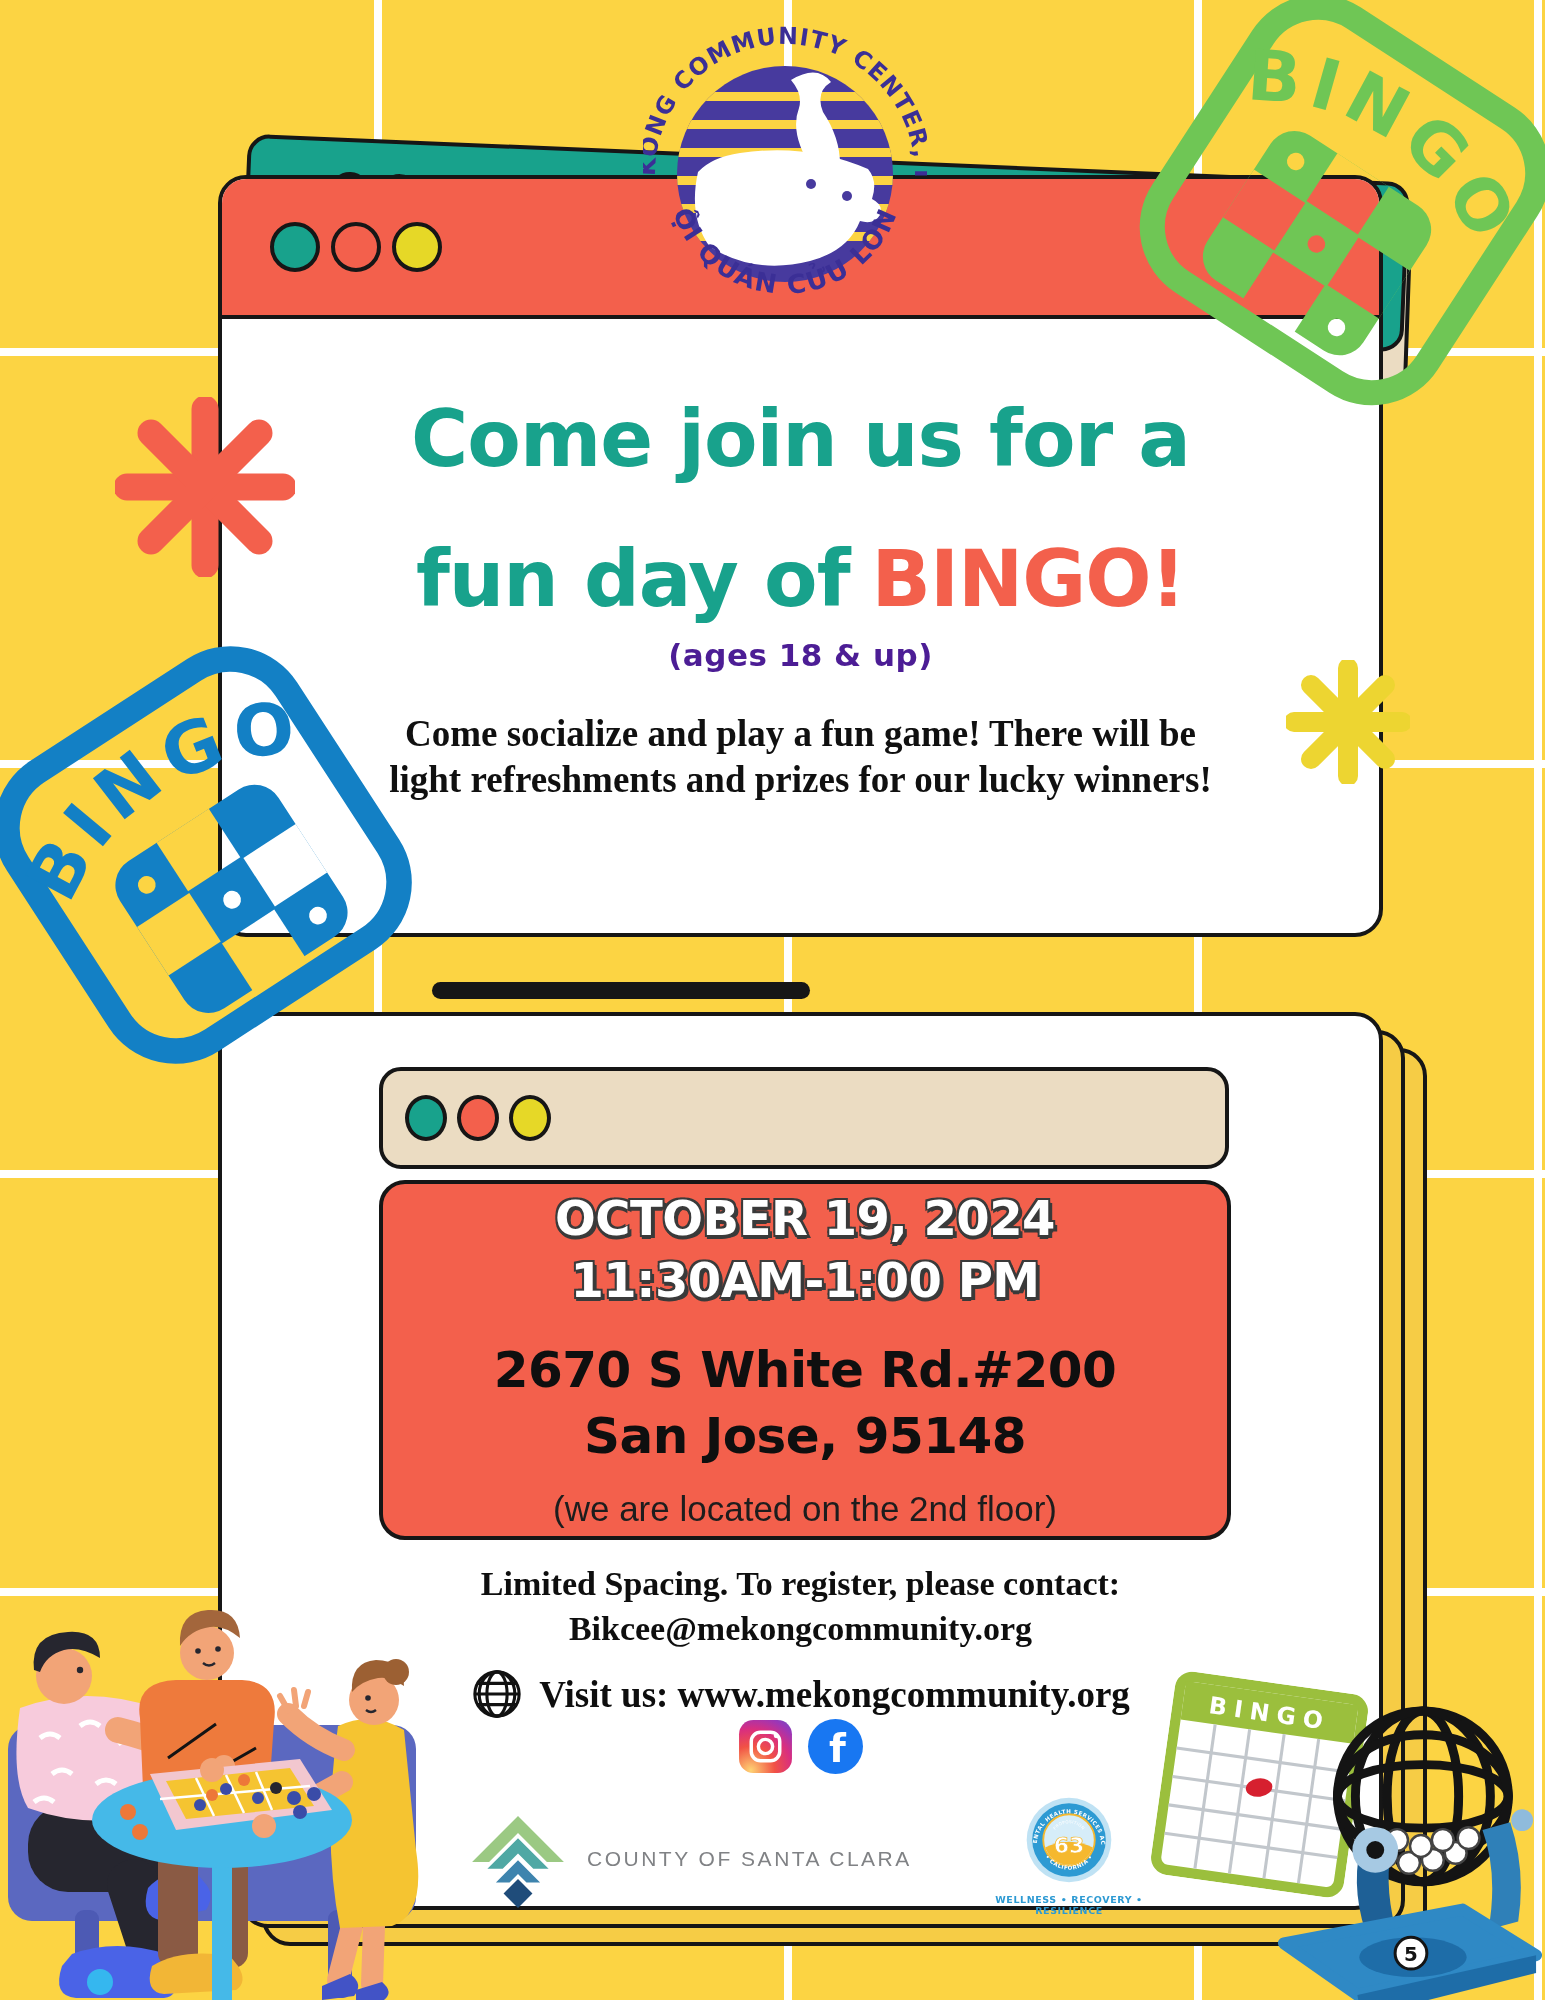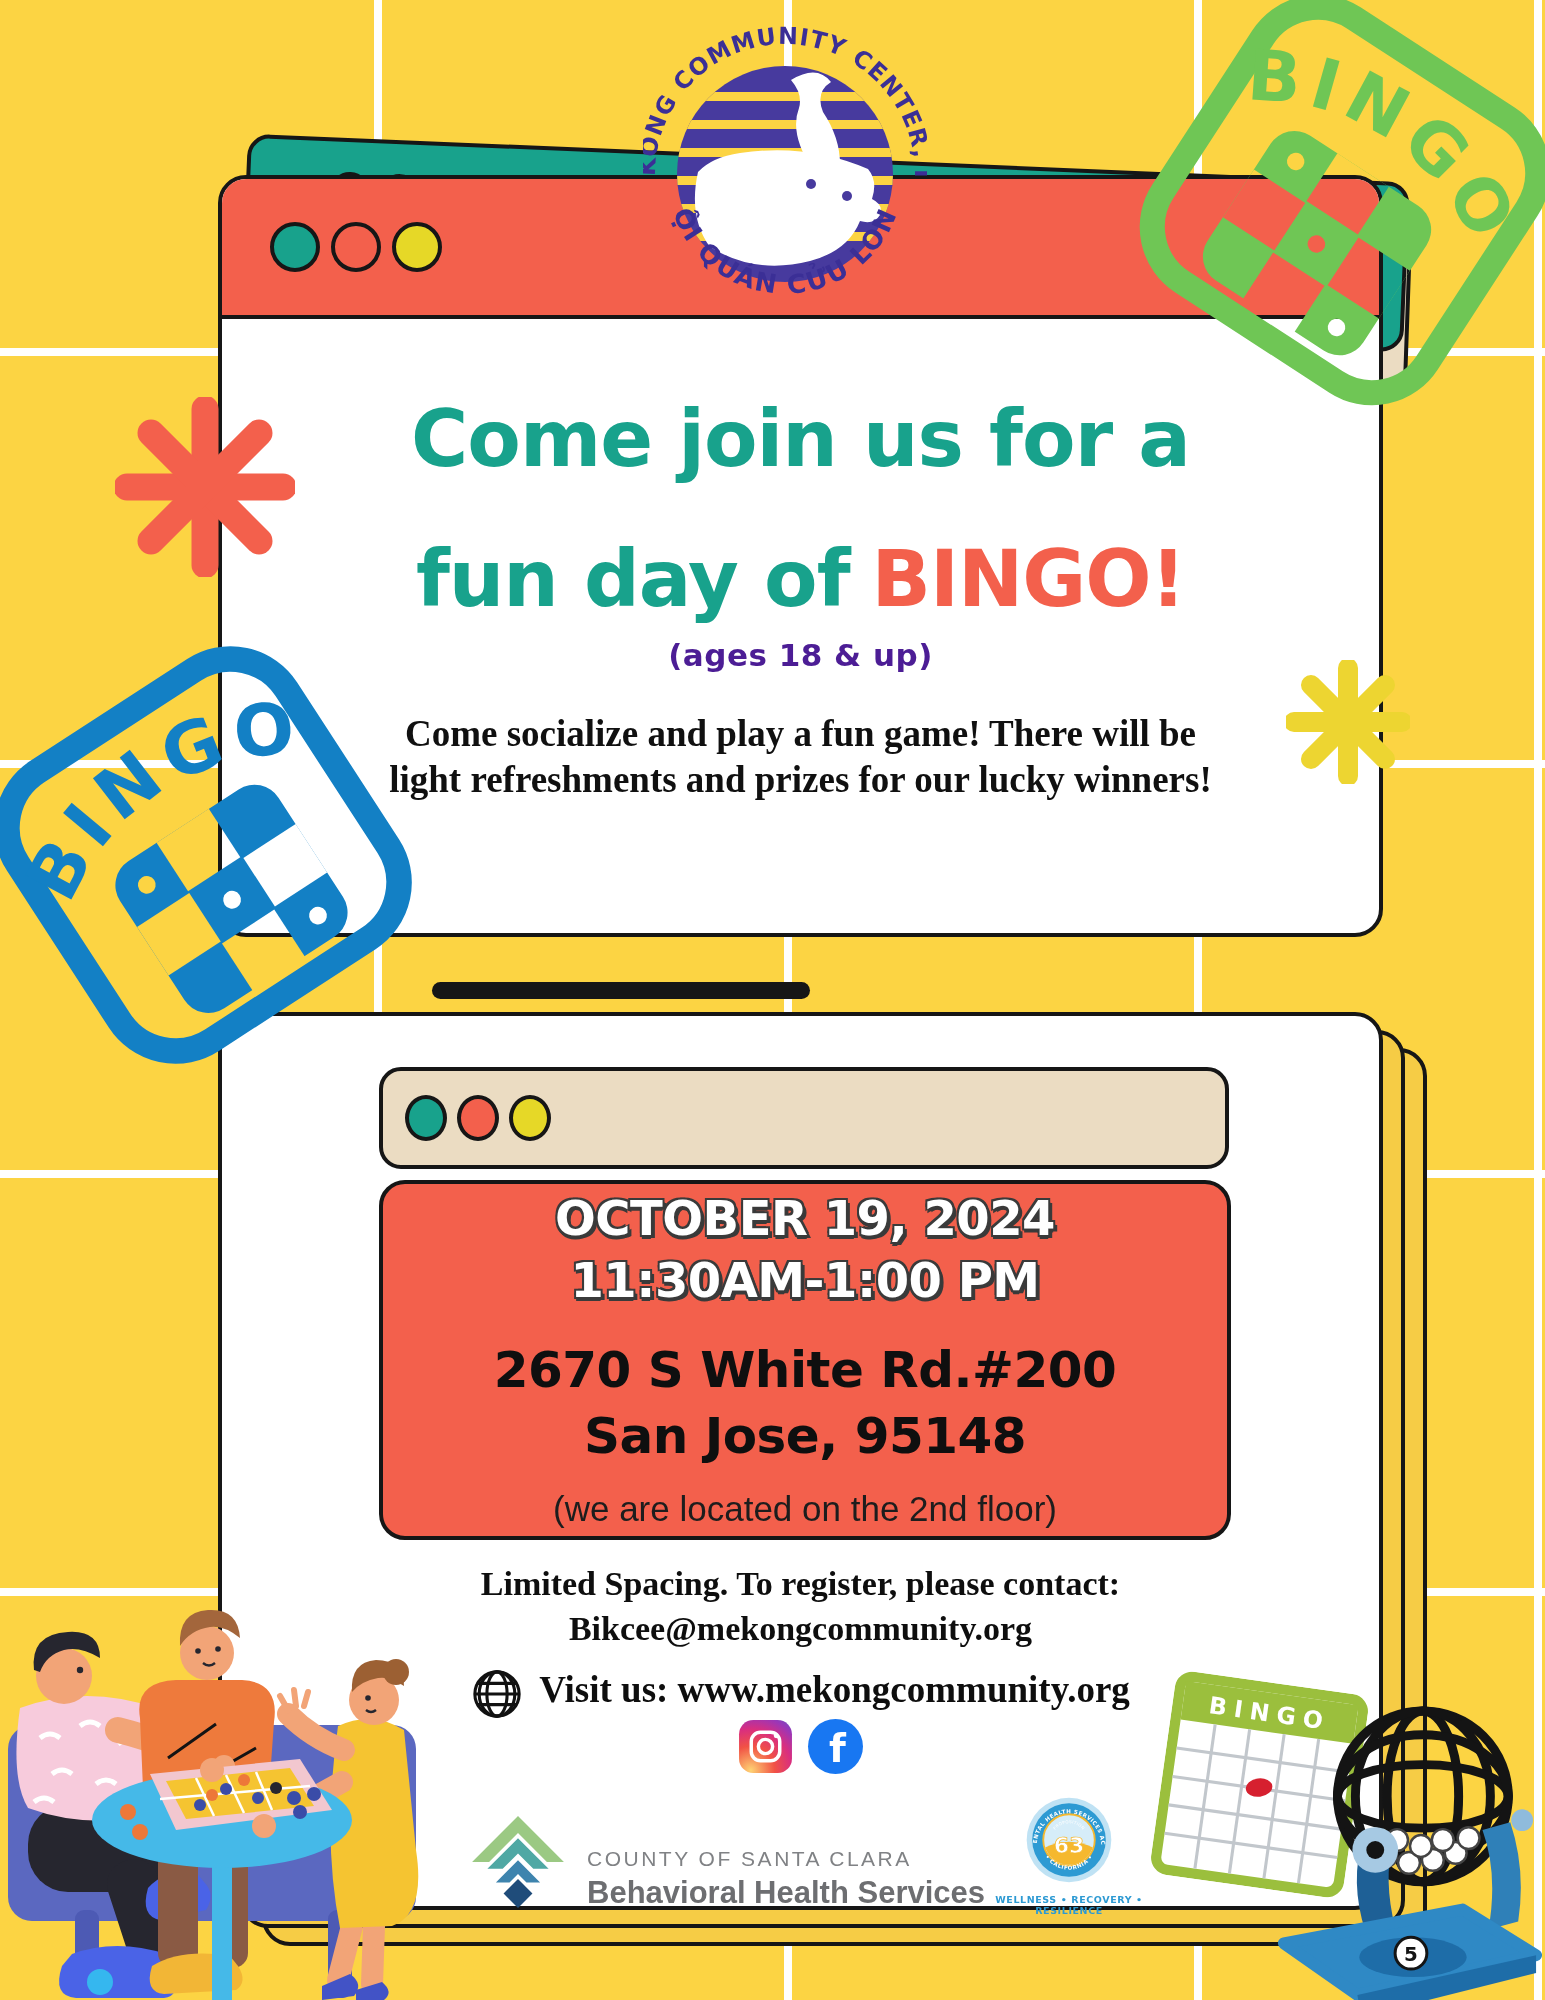--- a/index.html
+++ b/index.html
@@ -43,21 +43,21 @@
             padding-left:22px;gap:10px;box-sizing:border-box;}
   .eventbox{position:absolute;left:157px;top:164px;width:852px;height:360px;background:#F3604C;
             border:4px solid #161616;border-radius:26px;text-align:center;box-sizing:border-box;padding-top:3px;}
   .event-date,.event-time{font-size:48px;font-weight:800;line-height:62px;color:#fff;letter-spacing:-.5px;
      text-shadow:2px 2px 0 #3a3a3a,-2px 2px 0 #3a3a3a,2px -2px 0 #3a3a3a,-2px -2px 0 #3a3a3a,0 4px 0 #3a3a3a,4px 3px 0 #3a3a3a;}
   .event-addr{font-size:50px;font-weight:800;line-height:66px;color:#0f0f0f;letter-spacing:-.5px;}
   .event-addr.first{margin-top:26px;}
   .event-floor{font-family:"Liberation Sans",sans-serif;font-size:35px;line-height:44px;color:#1d1d1d;margin-top:18px;}
   .register{position:absolute;top:545px;left:0;width:100%;text-align:center;font-family:"Liberation Serif",serif;
             font-weight:bold;font-size:34px;line-height:45px;color:#0e0e0e;}
-  .visitrow{position:absolute;top:652px;left:0;width:100%;display:flex;justify-content:center;align-items:flex-start;gap:16px;}
+  .visitrow{position:absolute;top:652px;left:0;width:100%;display:flex;justify-content:center;align-items:center;gap:16px;}
   .visit-text{font-family:"Liberation Serif",serif;font-weight:bold;font-size:37px;color:#0e0e0e;}
   .socialrow{position:absolute;top:702px;left:0;width:100%;display:flex;justify-content:center;align-items:center;gap:13px;}
   .social-text{font-family:"Liberation Serif",serif;font-weight:bold;font-size:31px;color:#0e0e0e;}
   .countyblock{position:absolute;left:245px;top:795px;display:flex;gap:18px;}
   .county-l1{font-family:"Liberation Sans",sans-serif;font-size:21px;letter-spacing:2.5px;color:#808285;margin-top:36px;}
   .county-l2{font-family:"Liberation Sans",sans-serif;font-size:31px;font-weight:bold;color:#6D6E71;margin-top:4px;}
   .mhsa{position:absolute;left:747px;top:778px;width:200px;text-align:center;}
   .mhsa-tagline{font-size:9.5px;font-weight:bold;color:#2D9AD3;letter-spacing:.6px;margin-top:8px;}
   
   .star-red{left:115px;top:397px;width:180px;height:180px;z-index:6;}
@@ -256,21 +256,20 @@
 
     <div class="countyblock">
       <svg width="102" height="102" viewBox="0 0 120 120">
         <path d="M60,6 L114,60 L94,60 L60,26 L26,60 L6,60 Z" fill="#9BC983"></path>
         <path d="M60,32 L96,68 L78,68 L60,50 L42,68 L24,68 Z" fill="#4FA8A4"></path>
         <path d="M60,58 L86,84 L70,84 L60,74 L50,84 L34,84 Z" fill="#3E84AE"></path>
         <path d="M60,80 L77,97 L60,114 L43,97 Z" fill="#1F4C7A"></path>
       </svg>
       <div>
         <div class="county-l1">COUNTY OF SANTA CLARA</div>
-        <div class="county-l2">Behavioral Health Services</div>
       </div>
     </div>
 
     <div class="mhsa">
       <svg width="92" height="92" viewBox="0 0 100 100" style="margin:0 auto">
         <defs>
           <clipPath id="mhsaClip">
               <circle cx="50" cy="50" r="27"></circle>
             </clipPath>
           <path id="mhsaTop" d="M 15,56 A 35,35 0 0 1 85,56"></path>

